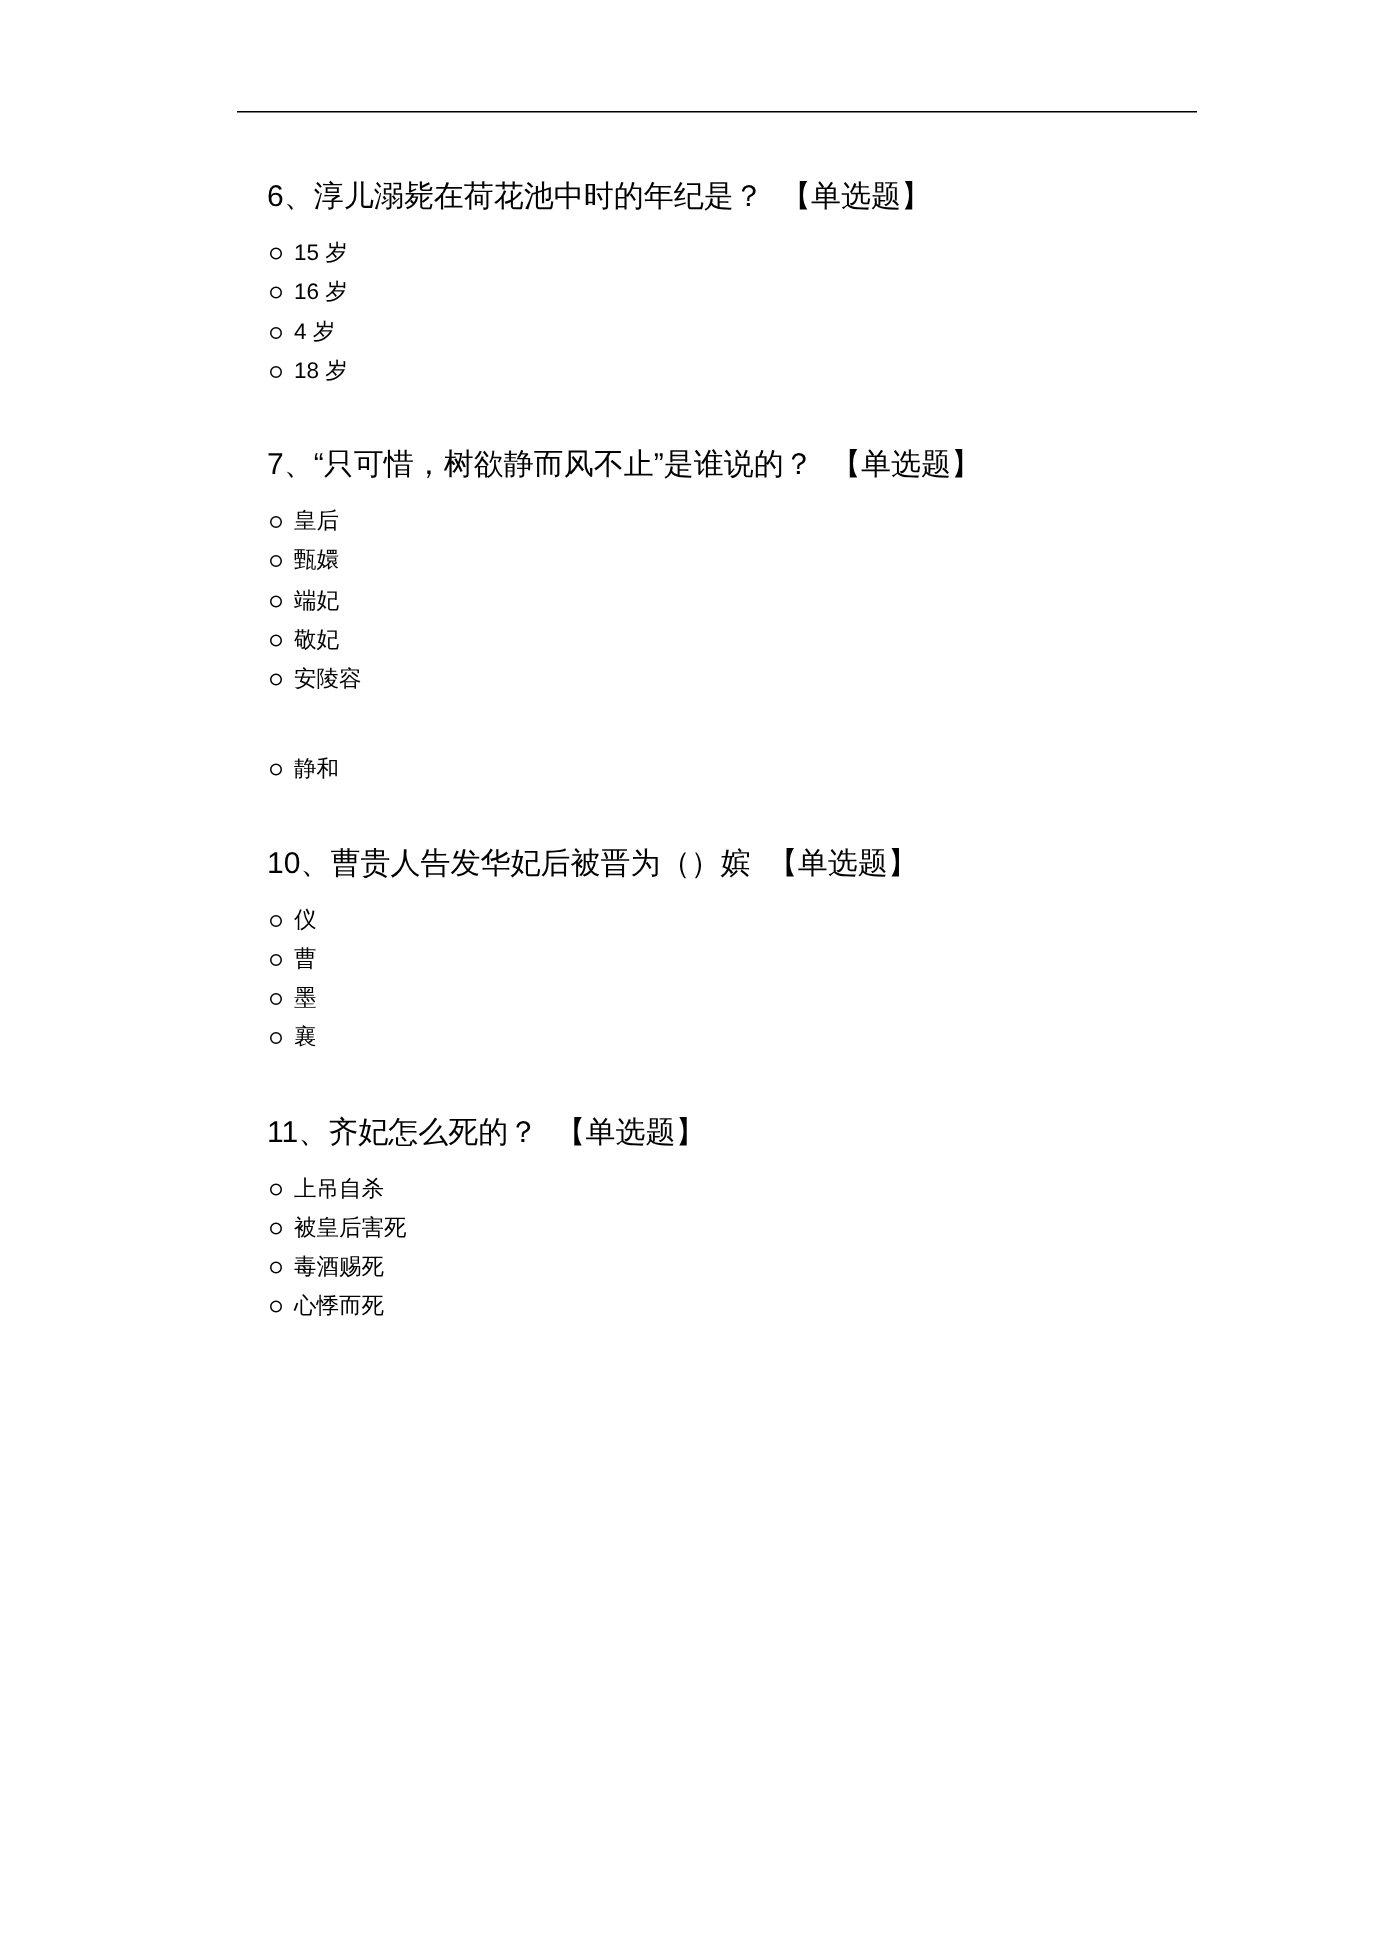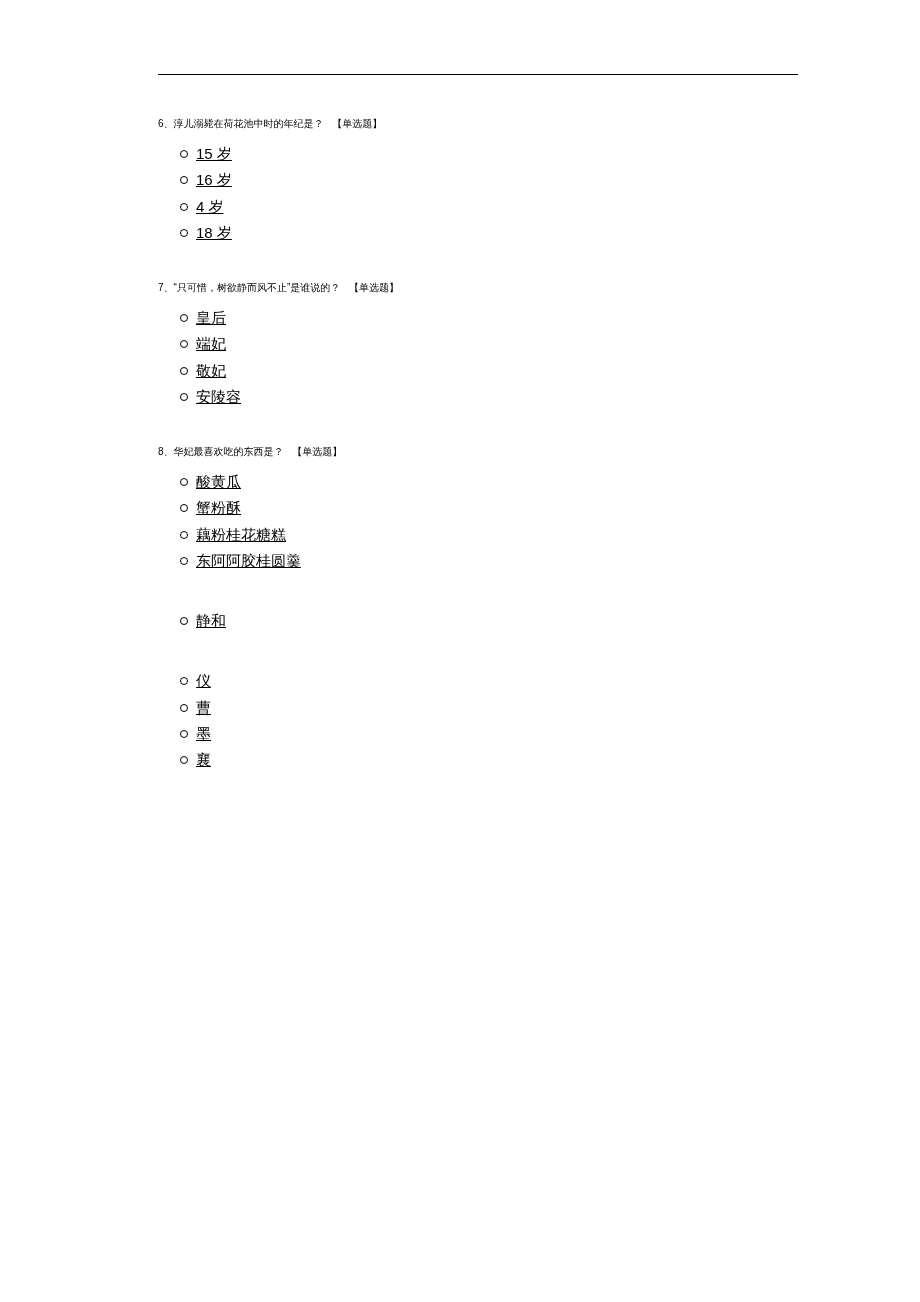--- a/index.html
+++ b/index.html
@@ -22,31 +22,31 @@
   .content {
     position: absolute;
     top: 116px;
     left: 158px;
     width: 640px;
   }
   .question {
     margin-bottom: 34px;
   }
   .q-text {
-    font-size: 10px;
+    font-size: 20px;
     line-height: 1.5;
     margin-bottom: 10px;
+    margin-left: 20px;
   }
   .q-text .tag {
     margin-left: 6px;
   }
   .options {
     list-style: none;
     padding-left: 22px;
-    text-decoration: underline;
   }
   .options li {
     font-size: 15px;
     line-height: 1.75;
     position: relative;
     padding-left: 16px;
   }
   .options li::before {
     content: "";
     position: absolute;
@@ -78,48 +78,53 @@
     </ul>
   </div>
 
   <div class="question">
     <div class="q-text">
       <span>7、</span><span>“只可惜，树欲静而风不止”是谁说的？</span>
       <span class="tag">【单选题】</span>
     </div>
     <ul class="options">
       <li>皇后</li>
+      <li>甄嬛</li>
       <li>端妃</li>
       <li>敬妃</li>
       <li>安陵容</li>
     </ul>
   </div>
 
-  <div class="question">
-    <div class="q-text">
-      <span>8、</span><span>华妃最喜欢吃的东西是？</span>
-      <span class="tag">【单选题】</span>
-    </div>
-    <ul class="options">
-      <li>酸黄瓜</li>
-      <li>蟹粉酥</li>
-      <li>藕粉桂花糖糕</li>
-      <li>东阿阿胶桂圆羹</li>
-    </ul>
-  </div>
 
   <div class="question">
     <ul class="options">
       <li>静和</li>
     </ul>
   </div>
 
   <div class="question">
+    <div class="q-text">
+      <span>10、</span><span>曹贵人告发华妃后被晋为（）嫔</span>
+      <span class="tag">【单选题】</span>
+    </div>
     <ul class="options">
       <li>仪</li>
       <li>曹</li>
       <li>墨</li>
       <li>襄</li>
     </ul>
   </div>
 
+  <div class="question">
+    <div class="q-text">
+      <span>11、</span><span>齐妃怎么死的？</span>
+      <span class="tag">【单选题】</span>
+    </div>
+    <ul class="options">
+      <li>上吊自杀</li>
+      <li>被皇后害死</li>
+      <li>毒酒赐死</li>
+      <li>心悸而死</li>
+    </ul>
+  </div>
 
 </div>
 
 </body></html>

